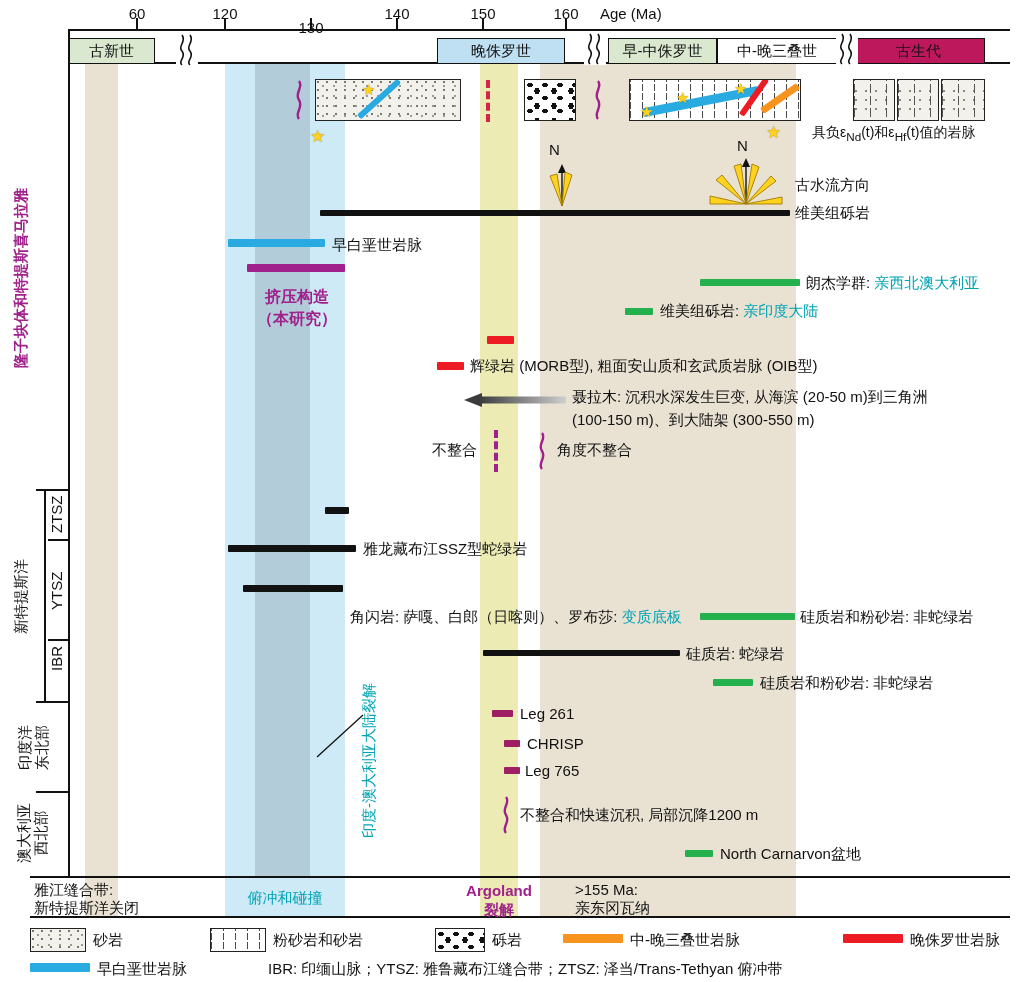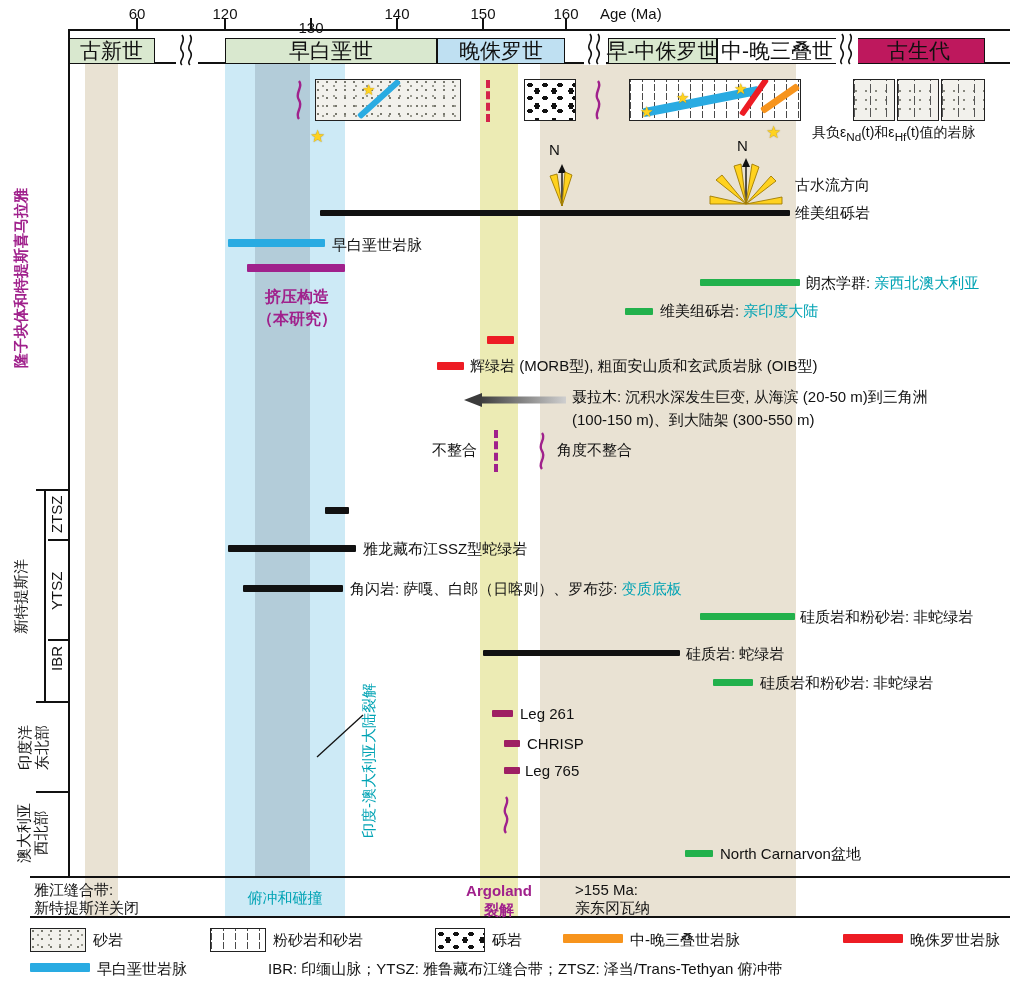--- a/index.html
+++ b/index.html
@@ -11,21 +11,21 @@
   .small{font-size:14px}
   .b{font-weight:bold}
   .cyan{color:#00a3b4}
   .purple{color:#a0218c}
   .red{color:#ed1c24}
   .hline{position:absolute;background:#111;height:2px}
   .vline{position:absolute;background:#111;width:2px}
   .tick{position:absolute;background:#111;width:2px;height:11px}
   .ltick{position:absolute;background:#111;height:2px}
   .band{position:absolute;top:64px;height:852px}
-  .pbox{position:absolute;top:38px;height:26px;border:1.6px solid #111;display:flex;align-items:center;justify-content:center;font-size:21px;white-space:nowrap}
+  .pbox{position:absolute;top:38px;height:26px;border:1.6px solid #111;display:flex;align-items:center;justify-content:center;font-size:15px;white-space:nowrap}
   .vtxt{position:absolute;white-space:nowrap;transform-origin:0 0;transform:rotate(-90deg);font-size:15px}
   .vtxt2{position:absolute;transform-origin:0 0;transform:rotate(-90deg);font-size:15px;line-height:17px;text-align:center;white-space:nowrap}
   .bar{position:absolute;border-radius:1px}
   .dyke{position:absolute;border-radius:2px}
   .star{position:absolute;color:#ffd21f;font-size:15px;line-height:1;text-shadow:0 0 1.2px #8a6a00}
   .reddash{position:absolute;width:0;border-left:4.5px dashed #d4244a}
   .patbox{position:absolute;border:1.3px solid #222;overflow:hidden}
   .pat-sand{background-color:#f2f1ec;
     background-image:radial-gradient(circle at 2px 2px,#77776d .9px,transparent 1.4px),
                      radial-gradient(circle at 2px 2px,#9a9a90 .9px,transparent 1.4px);
@@ -67,23 +67,20 @@
   <div class="tick" style="left:224px;top:18px"></div>
   <div class="tick" style="left:310px;top:18px"></div>
   <div class="tick" style="left:396px;top:18px"></div>
   <div class="tick" style="left:482px;top:18px"></div>
   <div class="tick" style="left:565px;top:18px"></div>
 
   <div class="hline" style="left:68px;top:62px;width:942px"></div>
   <div class="pbox" style="left:68px;width:87px;background:#d9e8cf">
       <span>古新世</span>
     </div>
-  <div class="pbox" style="left:225px;width:212px;background:#d9e8cf">
-      <span>早白垩世</span>
-    </div>
   <div class="pbox" style="left:437px;width:128px;background:#bfe0f2">
       <span>晚侏罗世</span>
     </div>
   <div class="pbox" style="left:608px;width:109px;background:#d9e8cf">
       <span>早-中侏罗世</span>
     </div>
   <div class="pbox" style="left:717px;width:120px;background:#fff">
       <span>中-晚三叠世</span>
     </div>
   <div class="pbox" style="left:852px;width:133px;background:#be185d">
@@ -230,21 +227,21 @@
       <path d="M6 1 C11 7 1 12 6 19 C11 26 1 31 6 37" fill="none" stroke="#a0218c" stroke-width="2.4"></path>
     </svg>
   <div class="txt" style="left:557px;top:441px">角度不整合</div>
 
   <div class="bar" style="left:325px;top:507px;width:24px;height:7px;background:#111"></div>
 
   <div class="bar" style="left:228px;top:545px;width:128px;height:7px;background:#111"></div>
   <div class="txt" style="left:363px;top:540px">雅龙藏布江SSZ型蛇绿岩</div>
 
   <div class="bar" style="left:243px;top:585px;width:100px;height:7px;background:#111"></div>
-  <div class="txt" style="left:350px;top:580px">
+  <div class="txt" style="left:350px;top:608px">
     <span>角闪岩: 萨嘎、白郎（日喀则）、罗布莎: </span><span class="cyan">变质底板</span>
   </div>
 
   <div class="bar" style="left:700px;top:613px;width:95px;height:7px;background:#22b14c"></div>
   <div class="txt" style="left:800px;top:608px">硅质岩和粉砂岩: 非蛇绿岩</div>
 
   <div class="bar" style="left:483px;top:650px;width:197px;height:6px;background:#111"></div>
   <div class="txt" style="left:686px;top:645px">硅质岩: 蛇绿岩</div>
 
   <div class="bar" style="left:713px;top:679px;width:40px;height:7px;background:#22b14c"></div>
@@ -260,20 +257,21 @@
   <div class="txt" style="left:525px;top:762px">Leg 765</div>
 
   <svg class="abs" style="left:316px;top:714px" width="48" height="44" viewBox="0 0 48 44">
       <line x1="1" y1="43" x2="47" y2="1" stroke="#111" stroke-width="1.3"></line>
     </svg>
   <div class="vtxt cyan" style="left:360px;top:838px">印度-澳大利亚大陆裂解</div>
 
   <svg class="abs" style="left:500px;top:796px" width="12" height="38" viewBox="0 0 12 38">
       <path d="M6 1 C11 7 1 12 6 19 C11 26 1 31 6 37" fill="none" stroke="#a0218c" stroke-width="2.4"></path>
     </svg>
+  <div class="txt" style="left:520px;top:806px">不整合和快速沉积, 局部沉降1200 m</div>
 
   <div class="bar" style="left:685px;top:850px;width:28px;height:7px;background:#22b14c"></div>
   <div class="txt" style="left:720px;top:845px">North Carnarvon盆地</div>
 
   <div class="hline" style="left:30px;top:876px;width:980px"></div>
   <div class="hline" style="left:30px;top:916px;width:980px"></div>
 
   <div class="txt" style="left:34px;top:881px">雅江缝合带:</div>
   <div class="txt" style="left:34px;top:899px">新特提斯洋关闭</div>
 

